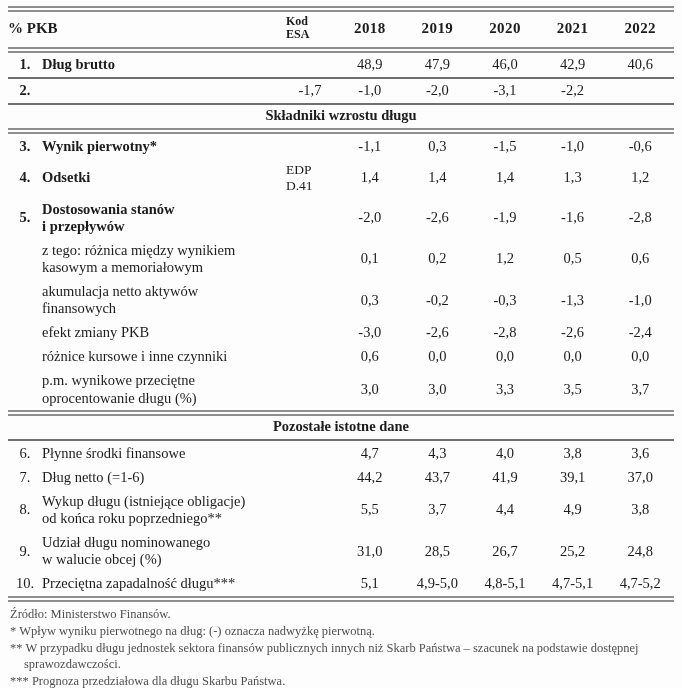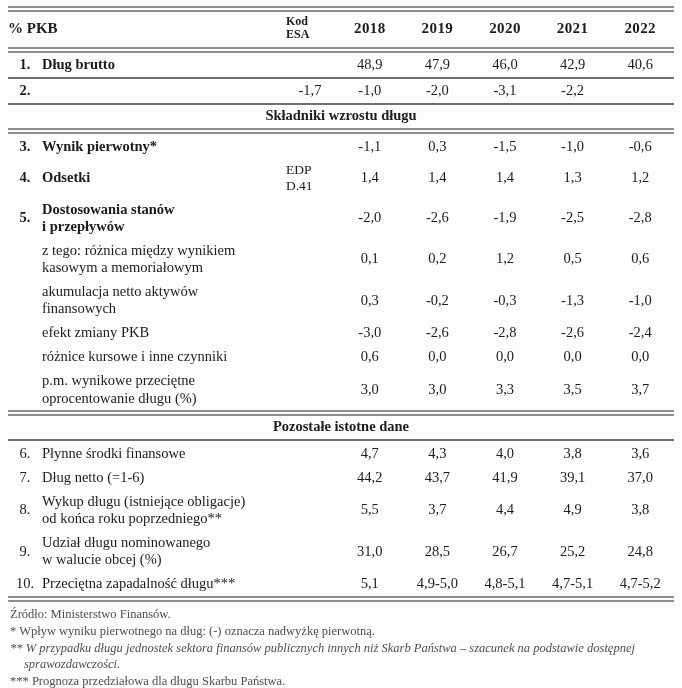--- a/index.html
+++ b/index.html
@@ -60,21 +60,21 @@
     padding: 2px 0 4px 0;
   }
 
   .footnotes {
     padding: 4px 2px 0 2px;
     font-size: 12.5px;
     color: #4f4f4f;
     line-height: 1.28;
   }
   .footnotes p { margin: 0 0 1px 0; }
-  .fn-hang { padding-left: 14px; text-indent: -14px; font-style: italic; }
+  .fn-hang { padding-left: 14px; text-indent: -14px; }
 </style>
 </head>
 <body>
 
 <div class="page">
   <div class="table">
 
     <div class="divider-double"></div>
 
     <div class="trow thead">
@@ -142,21 +142,21 @@
     <div class="cell c-val">1,2</div>
   </div>
         <div class="trow bold">
     <div class="cell c-num">5.</div>
     <div class="cell c-label">Dostosowania stanów
 i przepływów</div>
     <div class="cell c-code"></div>
     <div class="cell c-val">-2,0</div>
     <div class="cell c-val">-2,6</div>
     <div class="cell c-val">-1,9</div>
-    <div class="cell c-val">-2,5</div>
+    <div class="cell c-val">-1,6</div>
     <div class="cell c-val">-2,8</div>
   </div>
         <div class="trow">
     <div class="cell c-num"></div>
     <div class="cell c-label">z tego: różnica między wynikiem
 kasowym a memoriałowym</div>
     <div class="cell c-code"></div>
     <div class="cell c-val">0,1</div>
     <div class="cell c-val">0,2</div>
     <div class="cell c-val">1,2</div>

